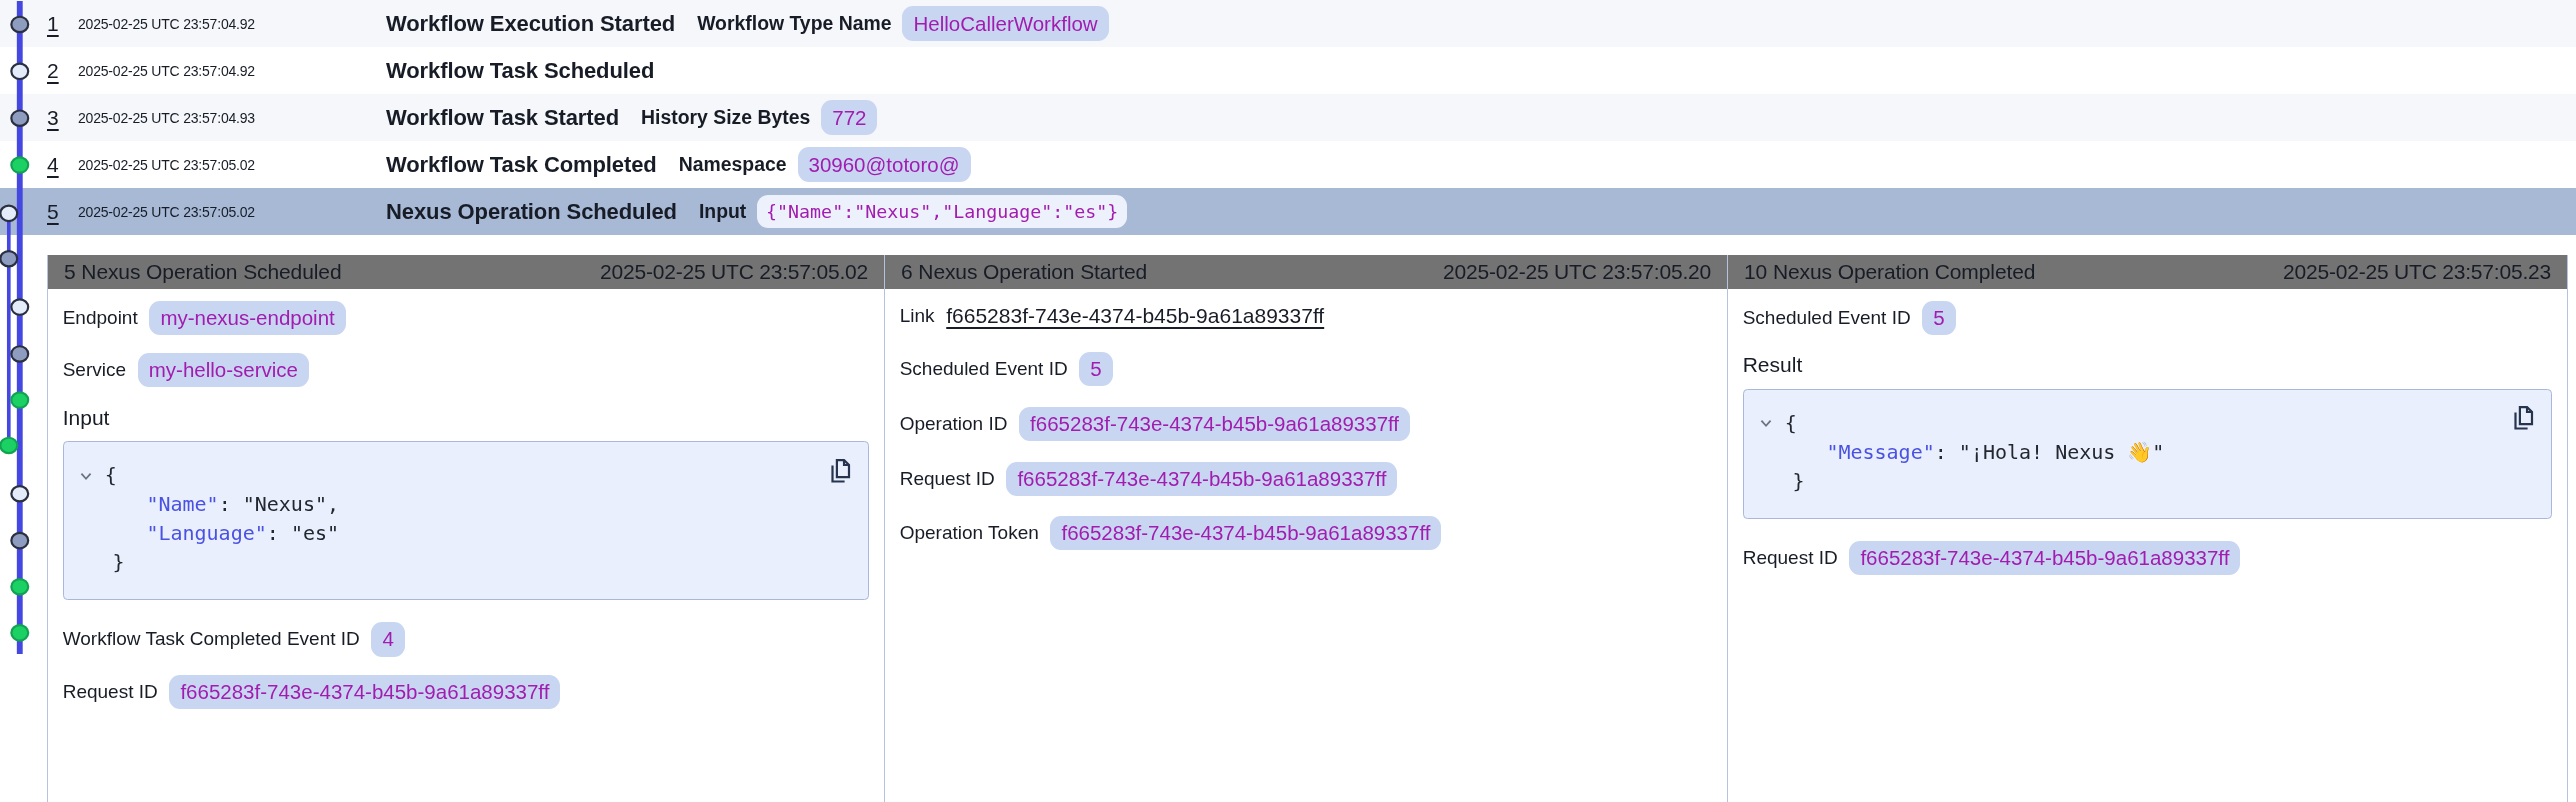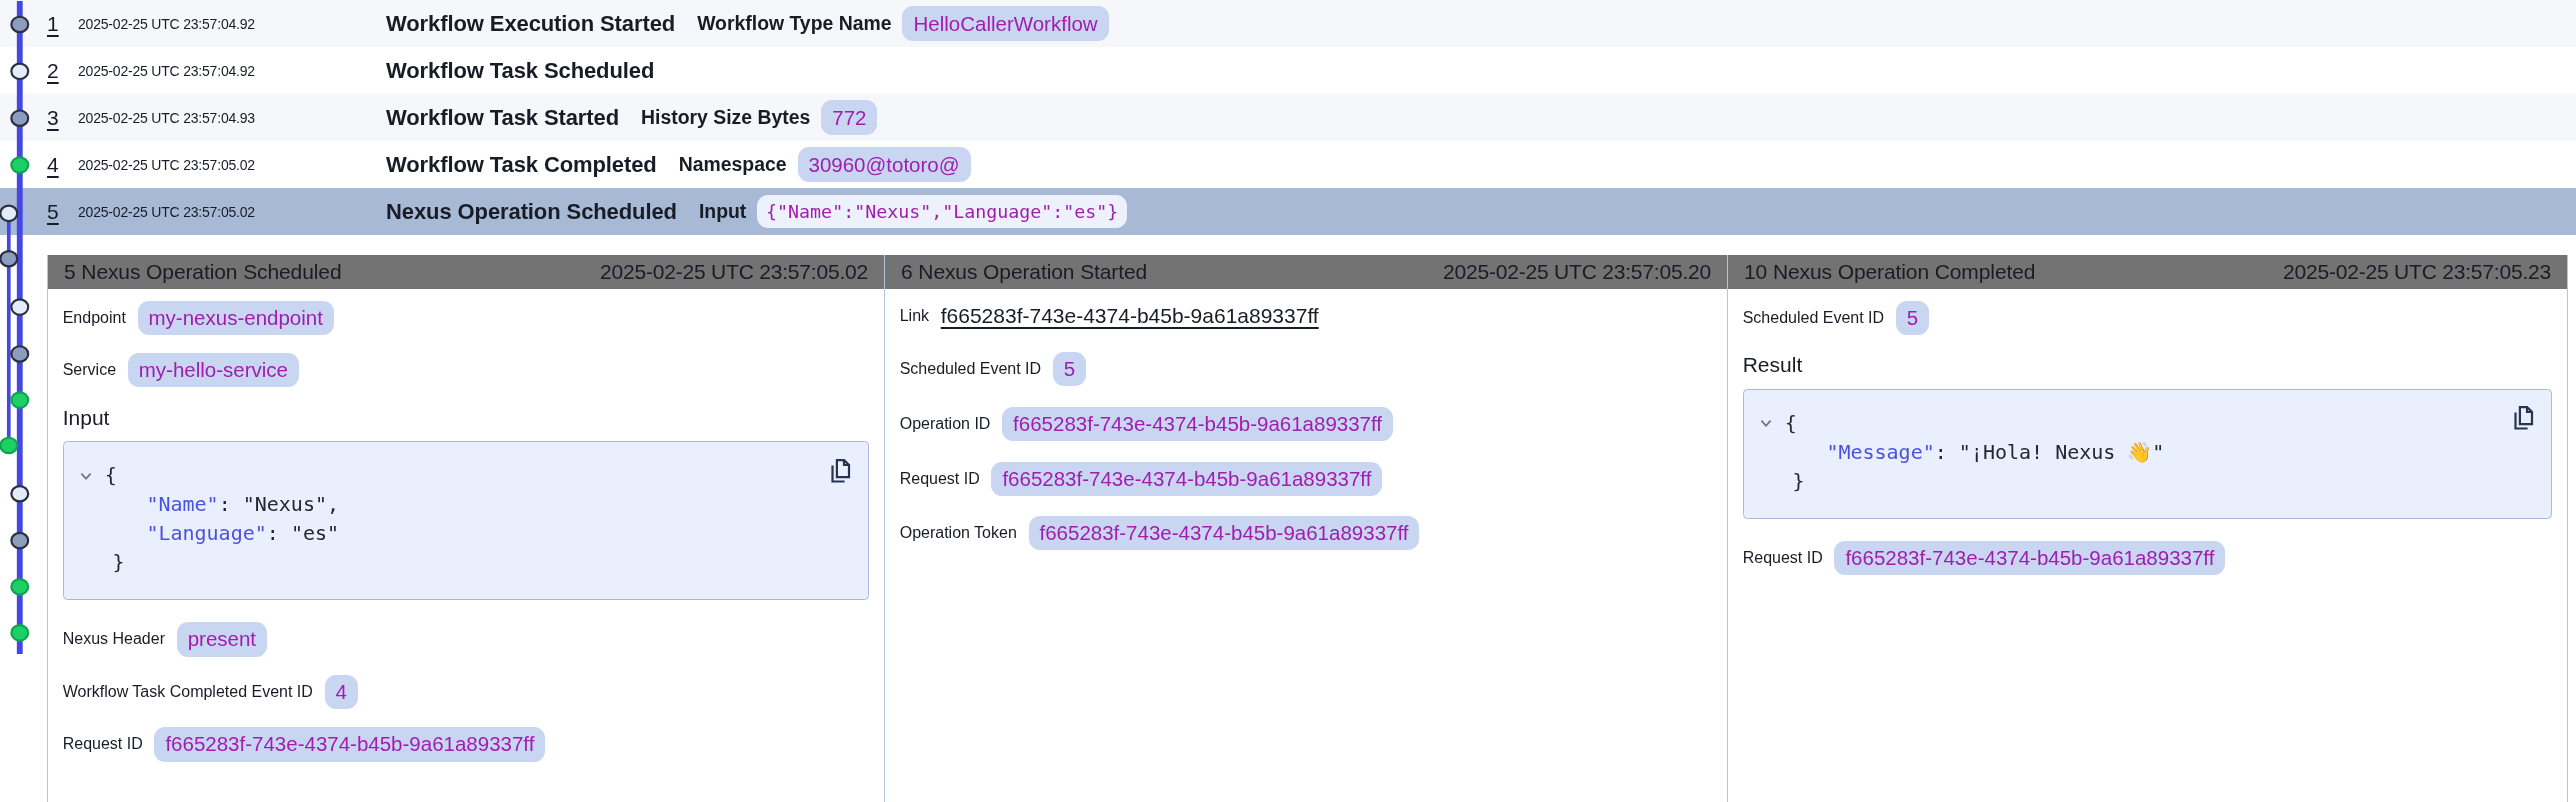--- a/index.html
+++ b/index.html
@@ -31,21 +31,21 @@
   .panel { background:#ffffff; overflow:hidden; }
   .panel.p1 { width:837px; border-right:1.5px solid #b6c3de; }
   .panel.p2 { width:843px; border-right:1.5px solid #b6c3de; }
   .panel.p3 { flex:1; }
   .panel-header { height:34px; background:#737373; display:flex; align-items:center;
     justify-content:space-between; padding:0 16px; }
   .panel-title { font-size:21px; font-weight:500; letter-spacing:-0.1px; }
   .panel-time { font-size:21px; letter-spacing:-0.2px; }
   .panel-body { padding:11.7px 14.7px 0 14.7px; }
   .pfield { display:flex; align-items:center; gap:11.7px; min-height:31px; margin-bottom:18.3px; }
-  .pfield .plabel { font-size:16px; white-space:nowrap; }
+  .pfield .plabel { font-size:19px; white-space:nowrap; }
   .p2 .pfield { margin-bottom:20.5px; }
   .code-label { font-size:21px; margin:4.4px 0 11.7px 0; }
 
   .code-block { position:relative; background:#e9effc; border:1.5px solid #a9b8d9; border-radius:4.4px;
     padding:19px 14.7px 22px 14.7px; font-family:"DejaVu Sans Mono", monospace; font-size:20px;
     line-height:29px; color:#23272f; margin-bottom:22px; }
   .code-line { white-space:pre; }
   .code-line .key { color:#4a52e2; }
   .cl-open { padding-left:0; display:flex; align-items:center; gap:10.3px; }
   .cl-entry { padding-left:68px; }
@@ -132,24 +132,20 @@
             <span>{</span>
           </div>
           <div class="code-line cl-entry"><span class="key">"Name"</span><span>: "Nexus",</span></div>
           <div class="code-line cl-entry"><span class="key">"Language"</span><span>: "es"</span></div>
           <div class="code-line cl-close"><span>}</span></div>
           <svg class="copy-btn" viewBox="0 0 24 26">
             <path d="M9 3.5 H15.5 L20 8 V19 H9 Z" fill="none" stroke="#27344f" stroke-width="2"></path>
             <path d="M15.5 3.5 V8 H20" fill="none" stroke="#27344f" stroke-width="2"></path>
             <path d="M5 8.5 V23 H16" fill="none" stroke="#27344f" stroke-width="2"></path>
           </svg>
-        </div>
-        <div class="pfield">
-          <span class="plabel">Nexus Header</span>
-          <span class="badge">present</span>
         </div>
         <div class="pfield">
           <span class="plabel">Workflow Task Completed Event ID</span>
           <span class="badge">4</span>
         </div>
         <div class="pfield">
           <span class="plabel">Request ID</span>
           <span class="badge">f665283f-743e-4374-b45b-9a61a89337ff</span>
         </div>
 

